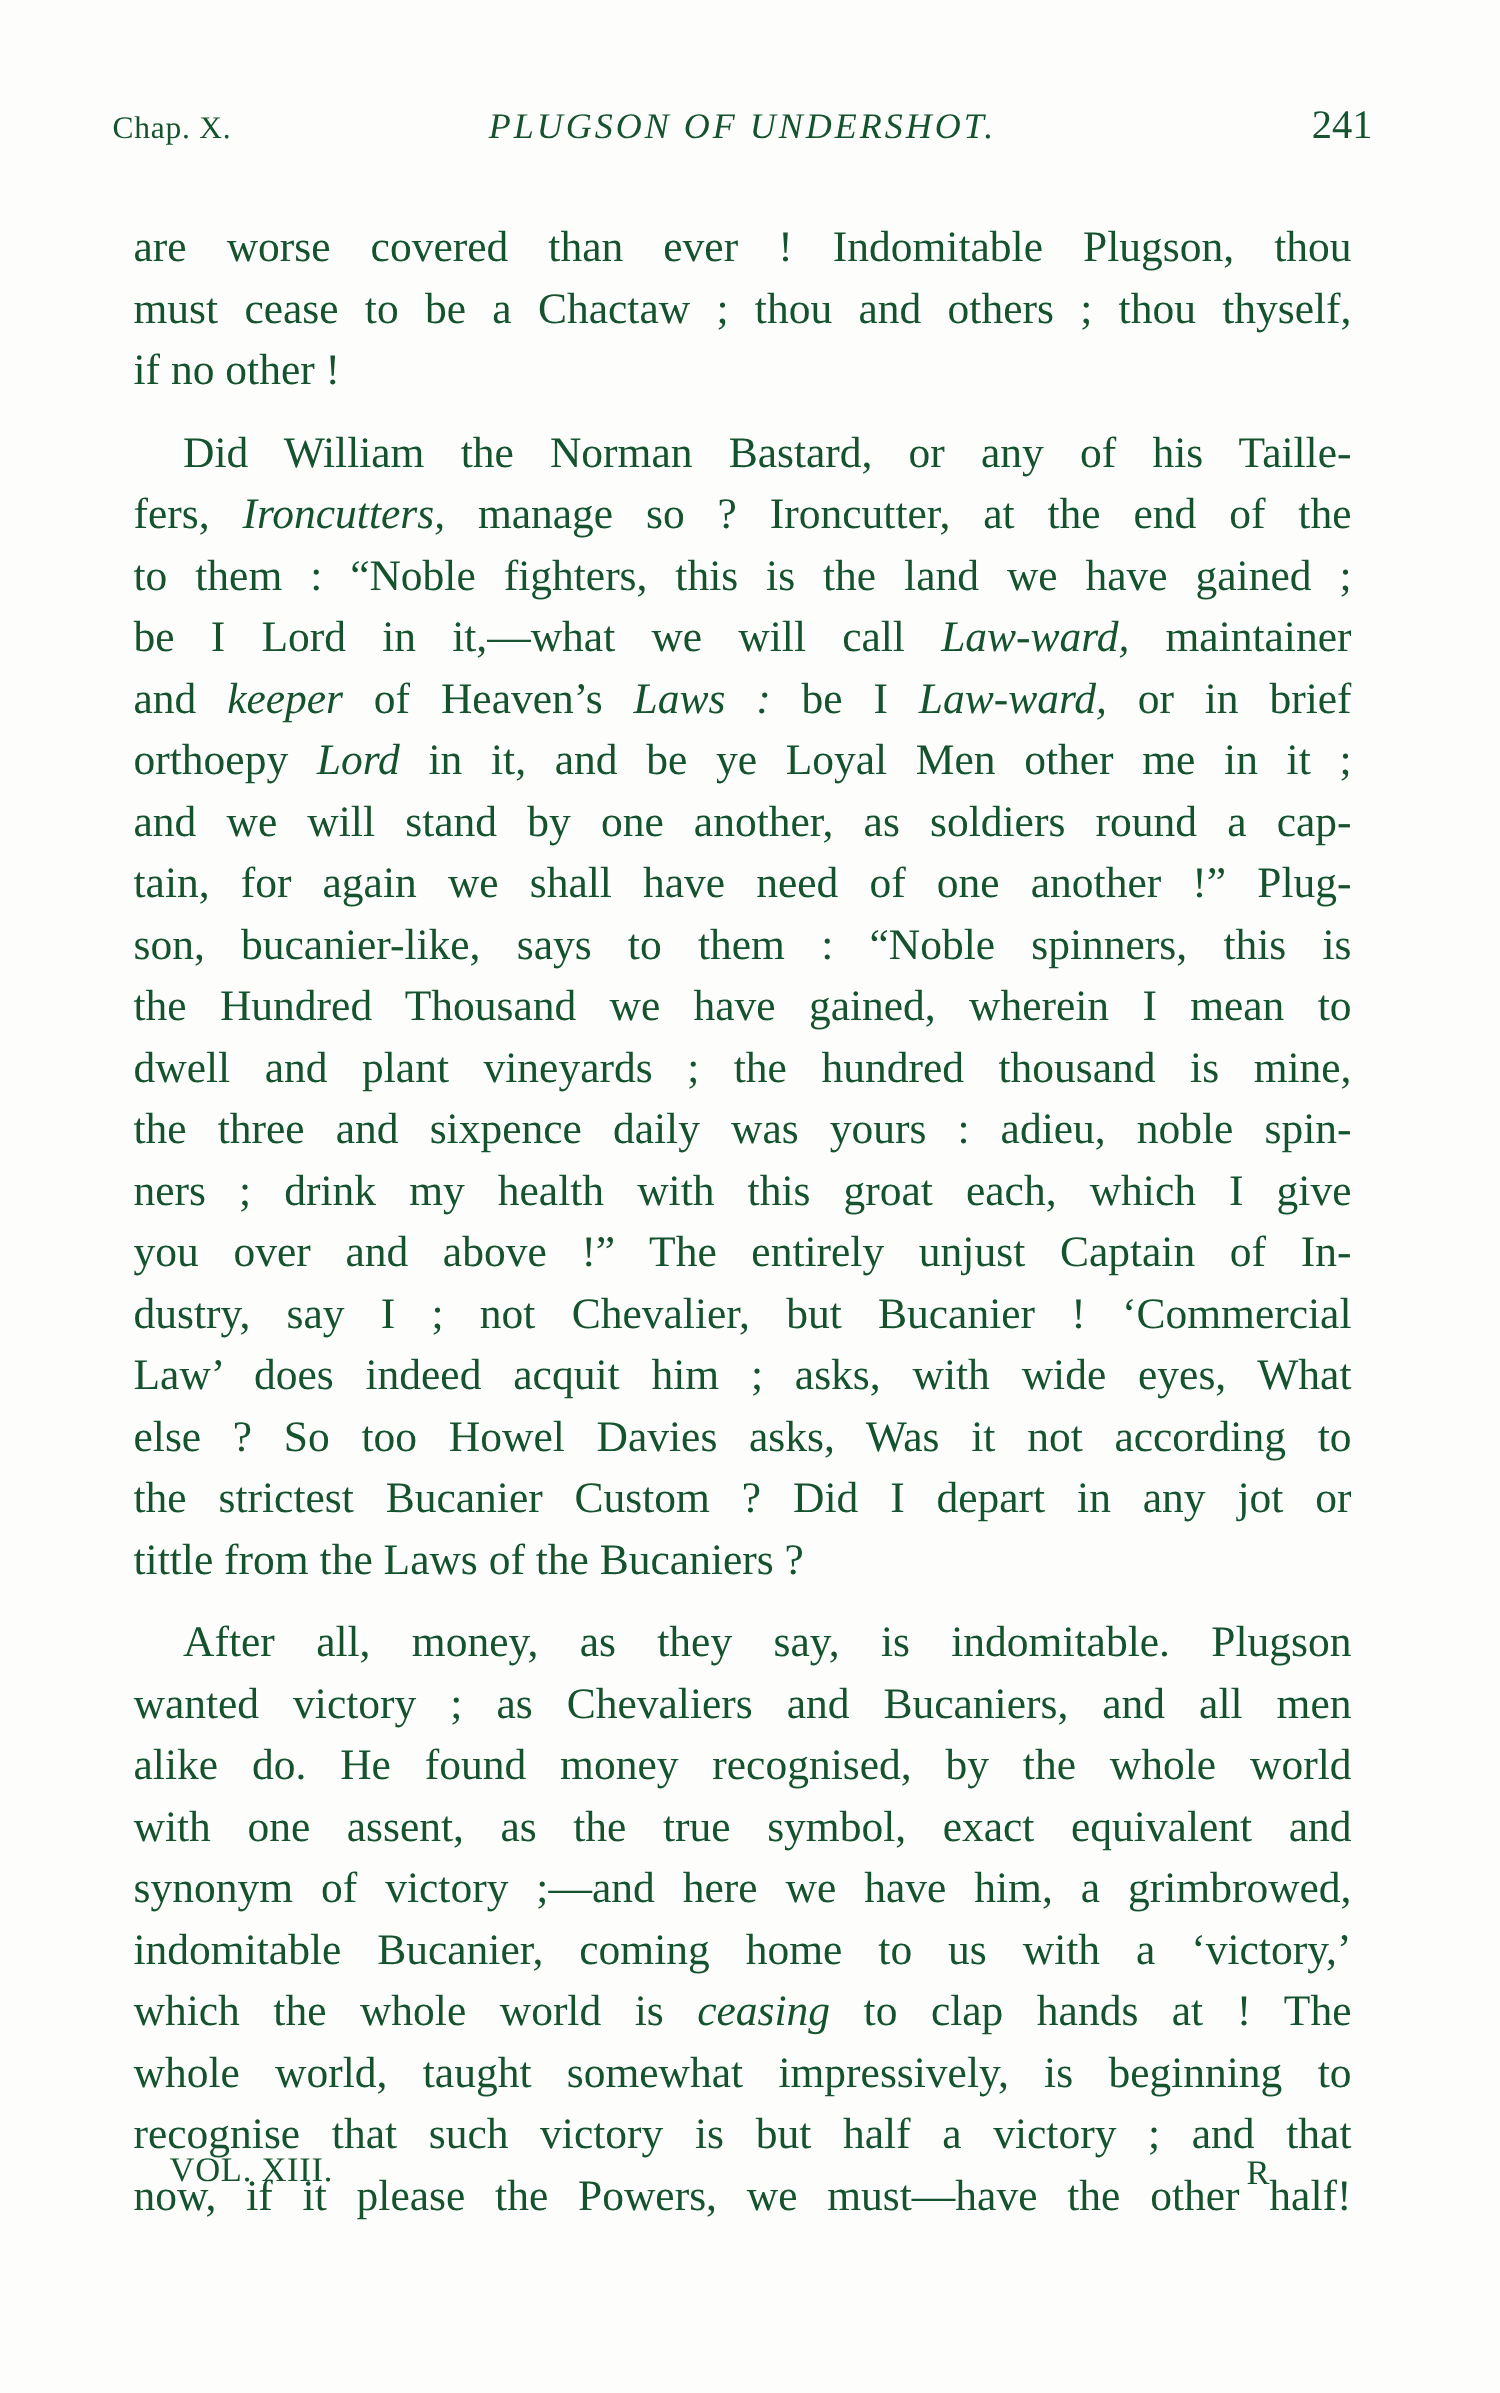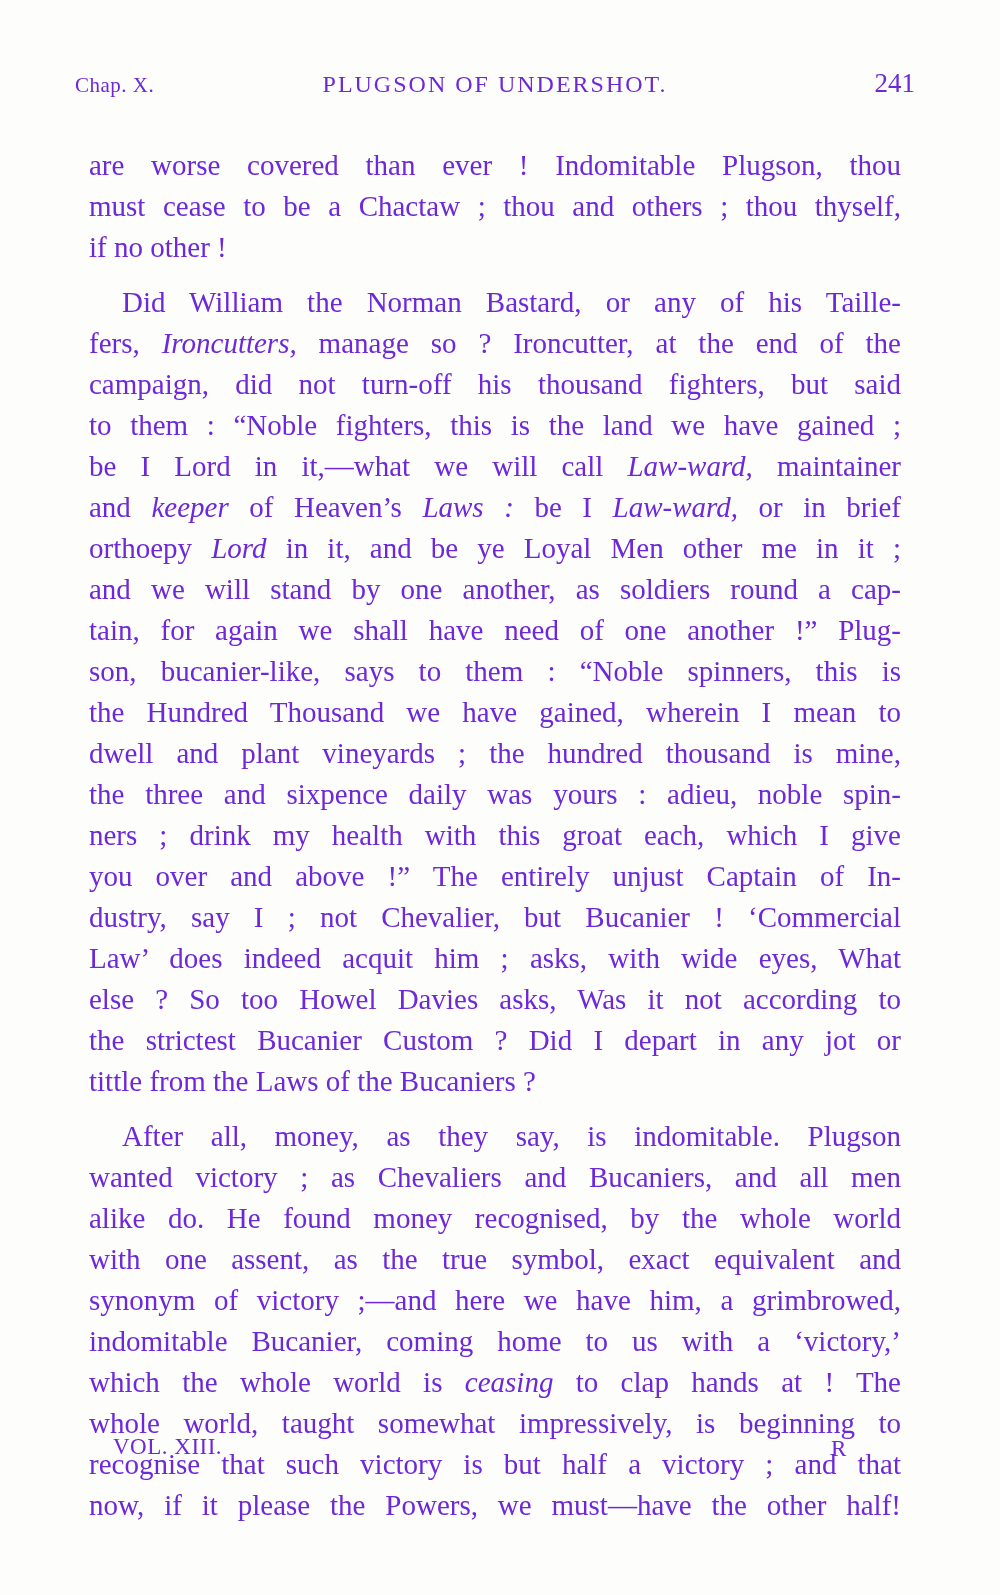--- a/index.html
+++ b/index.html
@@ -5,21 +5,21 @@
   html, body {
     margin: 0;
     padding: 0;
     background: #ffffff;
   }
   .page {
     position: relative;
     width: 1000px;
     height: 1595px;
     background: #fdfdfc;
-    color: #6d28d9;
+    color: #14532d;
     font-family: "Liberation Serif", "DejaVu Serif", serif;
     overflow: hidden;
   }
   
   .running-header {
     position: absolute;
     top: 68px;
     left: 75px;
     width: 840px;
     display: flex;
@@ -29,20 +29,21 @@
     width: 200px;
     font-size: 21px;
     letter-spacing: 0.5px;
     text-align: left;
   }
   .header-title {
     flex: 1;
     text-align: center;
     font-size: 24px;
     letter-spacing: 2px;
+    font-style: italic;
   }
   .header-pagenum {
     width: 200px;
     text-align: right;
     font-size: 27px;
   }
   
   .page-body {
     position: absolute;
     top: 131px;
@@ -103,21 +104,20 @@
   <div class="page-body">
 
   <div class="paragraph">
         <div class="line"><span>are worse covered than ever !  Indomitable Plugson, thou</span></div>
         <div class="line"><span>must cease to be a Chactaw ; thou and others ; thou thyself,</span></div>
         <div class="line line-last"><span>if no other !</span></div>
       </div>
       <div class="paragraph">
         <div class="line indent"><span>Did William the Norman Bastard, or any of his Taille-</span></div>
         <div class="line"><span>fers, </span><em>Ironcutters,</em><span> manage so ?  Ironcutter, at the end of the</span></div>
-        <div class="line"><span>campaign, did not turn-off his thousand fighters, but said</span></div>
         <div class="line"><span>to them : “Noble fighters, this is the land we have gained ;</span></div>
         <div class="line"><span>be I Lord in it,—what we will call </span><em>Law-ward,</em><span> maintainer</span></div>
         <div class="line"><span>and </span><em>keeper</em><span> of Heaven’s </span><em>Laws :</em><span> be I </span><em>Law-ward,</em><span> or in brief</span></div>
         <div class="line"><span>orthoepy </span><em>Lord</em><span> in it, and be ye Loyal Men other me in it ;</span></div>
         <div class="line"><span>and we will stand by one another, as soldiers round a cap-</span></div>
         <div class="line"><span>tain, for again we shall have need of one another !”  Plug-</span></div>
         <div class="line"><span>son, bucanier-like, says to them : “Noble spinners, this is</span></div>
         <div class="line"><span>the Hundred Thousand we have gained, wherein I mean to</span></div>
         <div class="line"><span>dwell and plant vineyards ; the hundred thousand is mine,</span></div>
         <div class="line"><span>the three and sixpence daily was yours : adieu, noble spin-</span></div>

